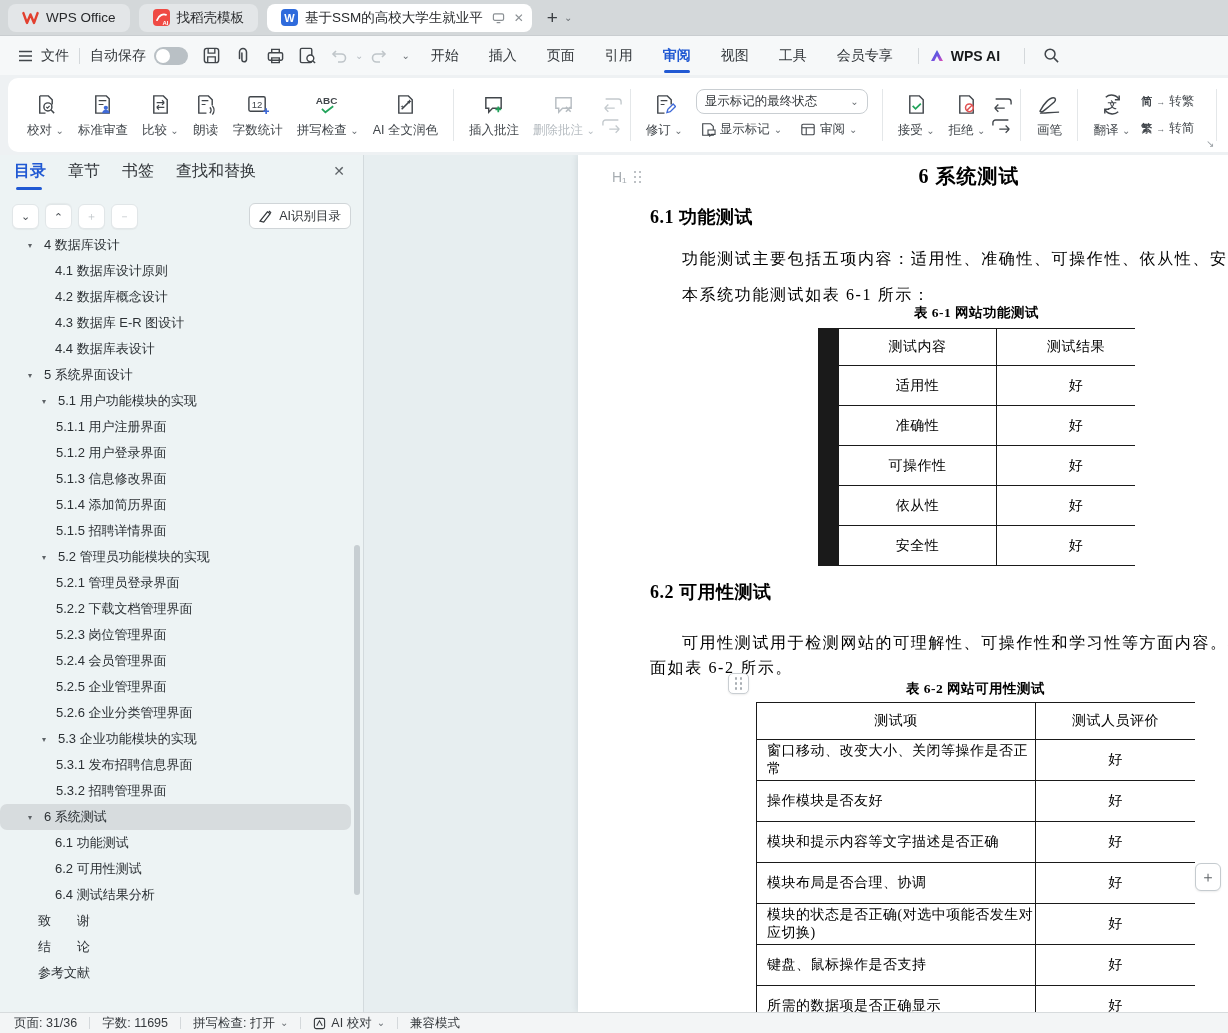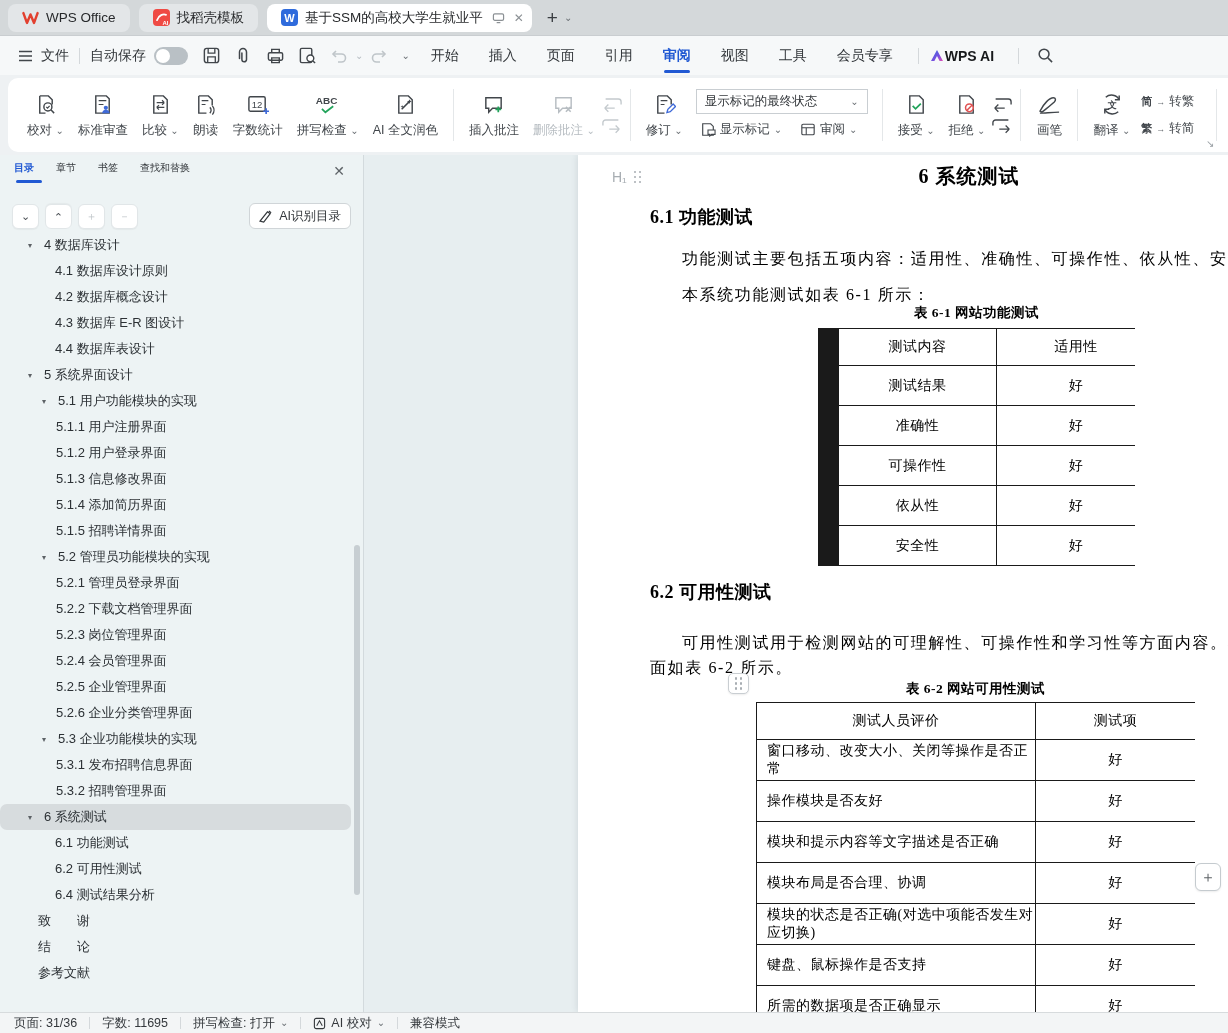--- a/index.html
+++ b/index.html
@@ -19,41 +19,41 @@
   
   .menubar{position:absolute;left:0;top:36px;width:1228px;height:39px;background:#f6f8f9;display:flex;align-items:center;font-size:14px;color:#33373b;}
   .qitem{display:flex;align-items:center;gap:5px;}
   .vdiv{width:1px;height:16px;background:#d4d8db;margin:0 10px;}
   .toggle{width:34px;height:18px;border-radius:9px;background:#b9c0c5;position:relative;margin-left:8px;}
   .toggle .knob{position:absolute;left:2px;top:2px;width:14px;height:14px;border-radius:50%;background:#fff;}
   .qicn{width:26px;height:24px;display:flex;align-items:center;justify-content:center;margin:0 3px;}
   .menu-item{margin:0 13px;color:#33373b;position:relative;padding:6px 2px;}
   .menu-item.active{color:#2159d3;font-weight:bold;}
   .menu-item.active::after{content:"";position:absolute;left:50%;transform:translateX(-50%);bottom:-2px;width:26px;height:3px;border-radius:2px;background:#2159d3;}
-  .wpsai{display:flex;align-items:center;gap:0;font-weight:bold;color:#17191b;}
+  .wpsai{display:flex;align-items:center;gap:6px;font-weight:bold;color:#17191b;}
   .caret{font-size:10px;color:#6b7075;line-height:1;}
   .dis{color:#b7bdc2 !important;}
 
   
   .ribbonwrap{position:absolute;left:0;top:75px;width:1228px;height:80px;background:#eef1f3;}
   .ribbon{position:absolute;left:8px;top:3px;width:1300px;height:74px;background:#fff;border-radius:10px;display:flex;align-items:center;padding:0 6px;}
   .rgroup{display:flex;align-items:center;height:64px;padding:0 6px;}
   .rdiv{width:1px;height:52px;background:#e4e7e9;margin:0 2px;flex:0 0 auto;}
   .rbtn{display:flex;flex-direction:column;align-items:center;justify-content:center;gap:4px;padding:0 7px;height:62px;font-size:12.5px;color:#41464b;white-space:nowrap;}
   .rbtn .icn{width:26px;height:26px;display:flex;align-items:center;justify-content:center;}
   .rbtn.disabled{color:#b7bdc2;}
   .rsmall{display:flex;align-items:center;gap:4px;font-size:12.5px;color:#41464b;white-space:nowrap;padding:3px 4px;}
   .rcol{display:flex;flex-direction:column;justify-content:center;gap:4px;}
-  .combobox{width:172px;height:25px;border:1px solid #c9ced2;border-radius:0;background:#fff;display:flex;align-items:center;justify-content:space-between;padding:0 8px;font-size:12.5px;color:#33373b;white-space:nowrap;}
+  .combobox{width:172px;height:25px;border:1px solid #c9ced2;border-radius:8px;background:#fff;display:flex;align-items:center;justify-content:space-between;padding:0 8px;font-size:12.5px;color:#33373b;white-space:nowrap;}
   .glyphic{font-size:11px;font-weight:bold;color:#41464b;}
 
   
   .main{position:absolute;left:0;top:155px;width:1228px;height:857px;overflow:hidden;}
   .sidebar{position:absolute;left:0;top:0;width:364px;height:857px;background:#edf3f4;border-right:1px solid #d3dadd;overflow:hidden;}
-  .stabs{position:absolute;left:14px;top:6px;display:flex;gap:22px;font-size:10px;color:#33373b;}
+  .stabs{position:absolute;left:14px;top:6px;display:flex;gap:22px;font-size:16px;color:#33373b;}
   .stab{padding-bottom:8px;position:relative;}
   .stab.active{color:#2159d3;font-weight:bold;}
   .stab.active::after{content:"";position:absolute;left:2px;bottom:0;width:26px;height:3px;border-radius:2px;background:#2159d3;}
   .sclose{position:absolute;right:18px;top:8px;font-size:14px;color:#5d6putc266;color:#5d6266;}
   .stoolbar{position:absolute;left:12px;top:48px;right:12px;display:flex;align-items:center;gap:6px;}
   .sqbtn{width:27px;height:25px;border-radius:6px;background:#fff;border:1px solid #e1e6e8;display:flex;align-items:center;justify-content:center;font-size:11px;color:#4a4f54;box-shadow:0 1px 1px rgba(0,0,0,.04);}
   .sqbtn.disabled{color:#c0c6ca;}
   .aibtn{margin-left:auto;height:26px;border:1px solid #d0d5d8;border-radius:6px;background:#fff;display:flex;align-items:center;gap:5px;padding:0 9px;font-size:12.5px;color:#33373b;}
   .toclist{position:absolute;left:0;top:84px;right:10px;bottom:0;overflow:hidden;}
   .toc-row{height:26px;display:flex;align-items:center;font-size:13px;color:#2c3135;white-space:nowrap;}
@@ -588,22 +588,22 @@
         </div>
 
         <div class="doc-title">6 系统测试</div>
 
         <div class="h2" style="top:50px;">6.1 功能测试</div>
         <div class="para" style="left:104px;top:94px;">功能测试主要包括五项内容：适用性、准确性、可操作性、依从性、安全性</div>
         <div class="para" style="left:104px;top:130px;">本系统功能测试如表 6-1 所示：</div>
         <div class="tcaption" style="left:240px;top:149px;width:317px;">表 6-1 网站功能测试</div>
         <div class="dtable" id="table61" style="left: 240px; top: 173px; width: 317px; grid-template-columns: 157px 158px; grid-template-rows: 36px repeat(5, 39px); padding-left: 20px;">
             <div class="cell">测试内容</div>
+            <div class="cell">测试结果</div>
             <div class="cell">适用性</div>
-            <div class="cell">测试结果</div>
             <div class="cell">好</div>
             <div class="cell">准确性</div>
             <div class="cell">好</div>
             <div class="cell">可操作性</div>
             <div class="cell">好</div>
             <div class="cell">依从性</div>
             <div class="cell">好</div>
             <div class="cell">安全性</div>
             <div class="cell">好</div>
           </div>
@@ -616,22 +616,22 @@
           <span class="dots">
               <i></i>
               <i></i>
               <i></i>
               <i></i>
               <i></i>
               <i></i>
             </span>
         </div>
         <div class="dtable" id="table62" style="left: 178px; top: 547px; width: 439px; grid-template-columns: 278px 159px; grid-template-rows: 36px repeat(7, 40px);">
+            <div class="cell">测试项</div>
             <div class="cell">测试人员评价</div>
-            <div class="cell">测试项</div>
             <div class="cell left">窗口移动、改变大小、关闭等操作是否正常</div>
             <div class="cell">好</div>
             <div class="cell left">操作模块是否友好</div>
             <div class="cell">好</div>
             <div class="cell left">模块和提示内容等文字描述是否正确</div>
             <div class="cell">好</div>
             <div class="cell left">模块布局是否合理、协调</div>
             <div class="cell">好</div>
             <div class="cell left">模块的状态是否正确(对选中项能否发生对应切换)</div>
             <div class="cell">好</div>

